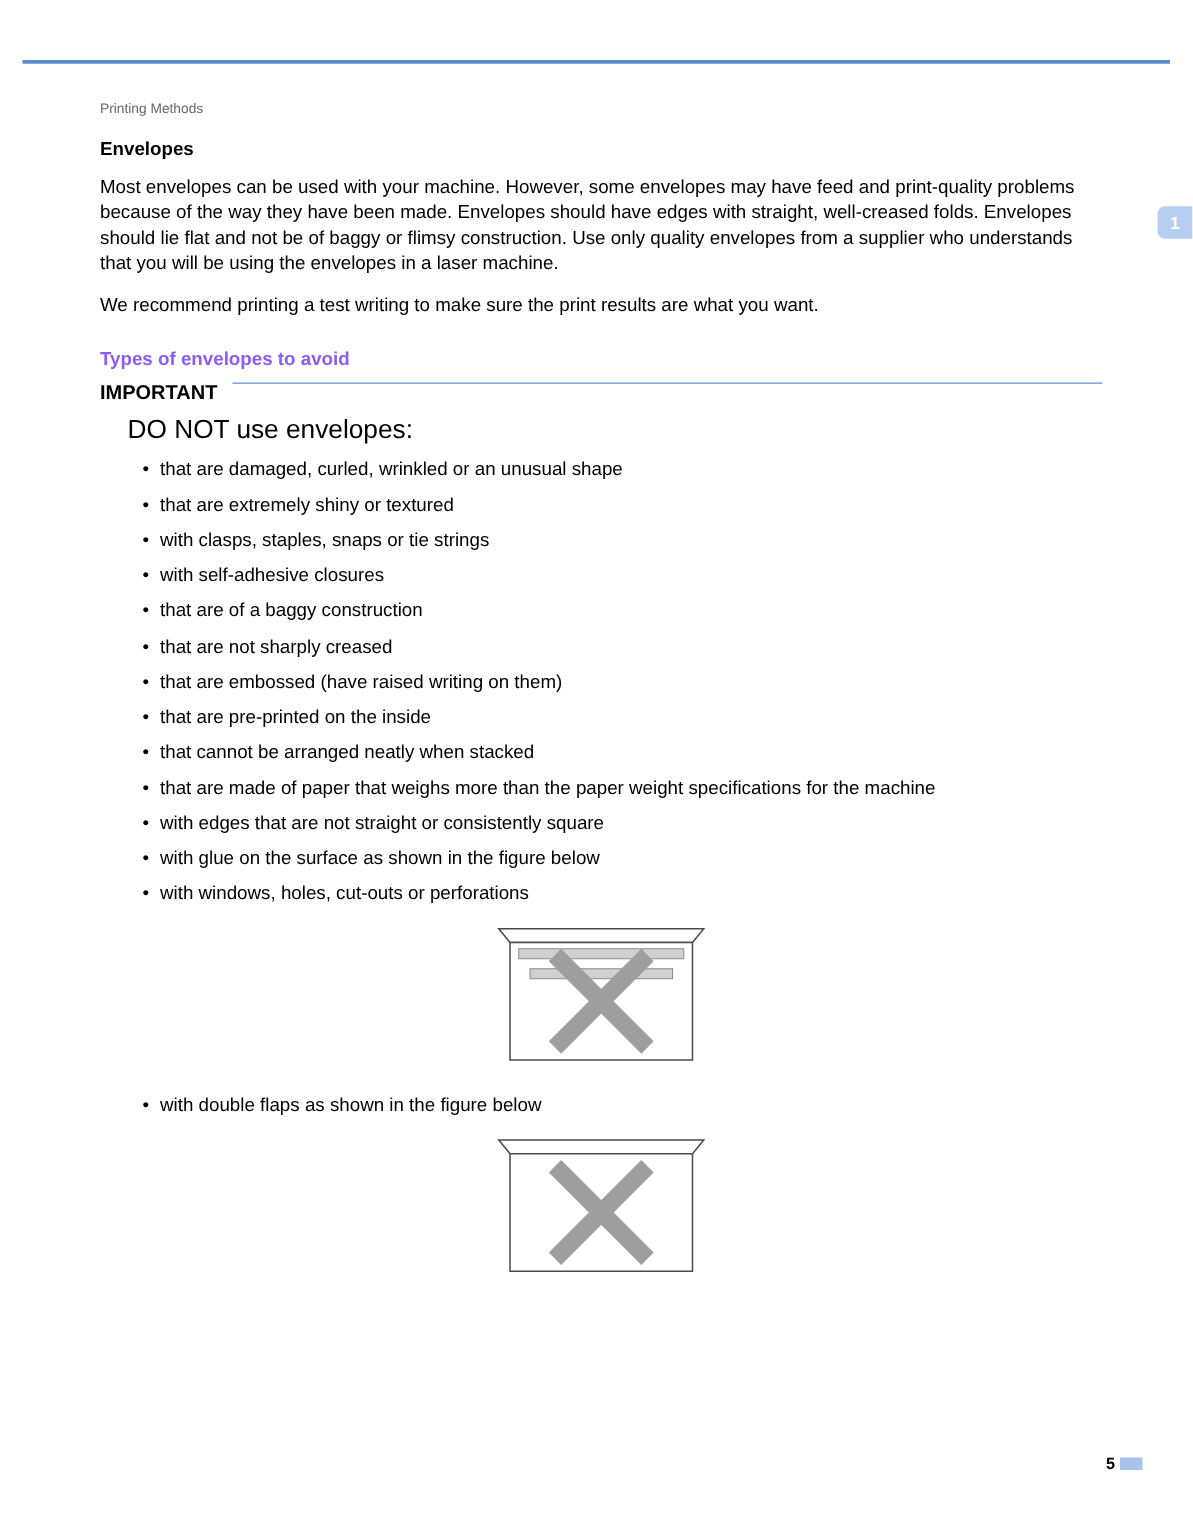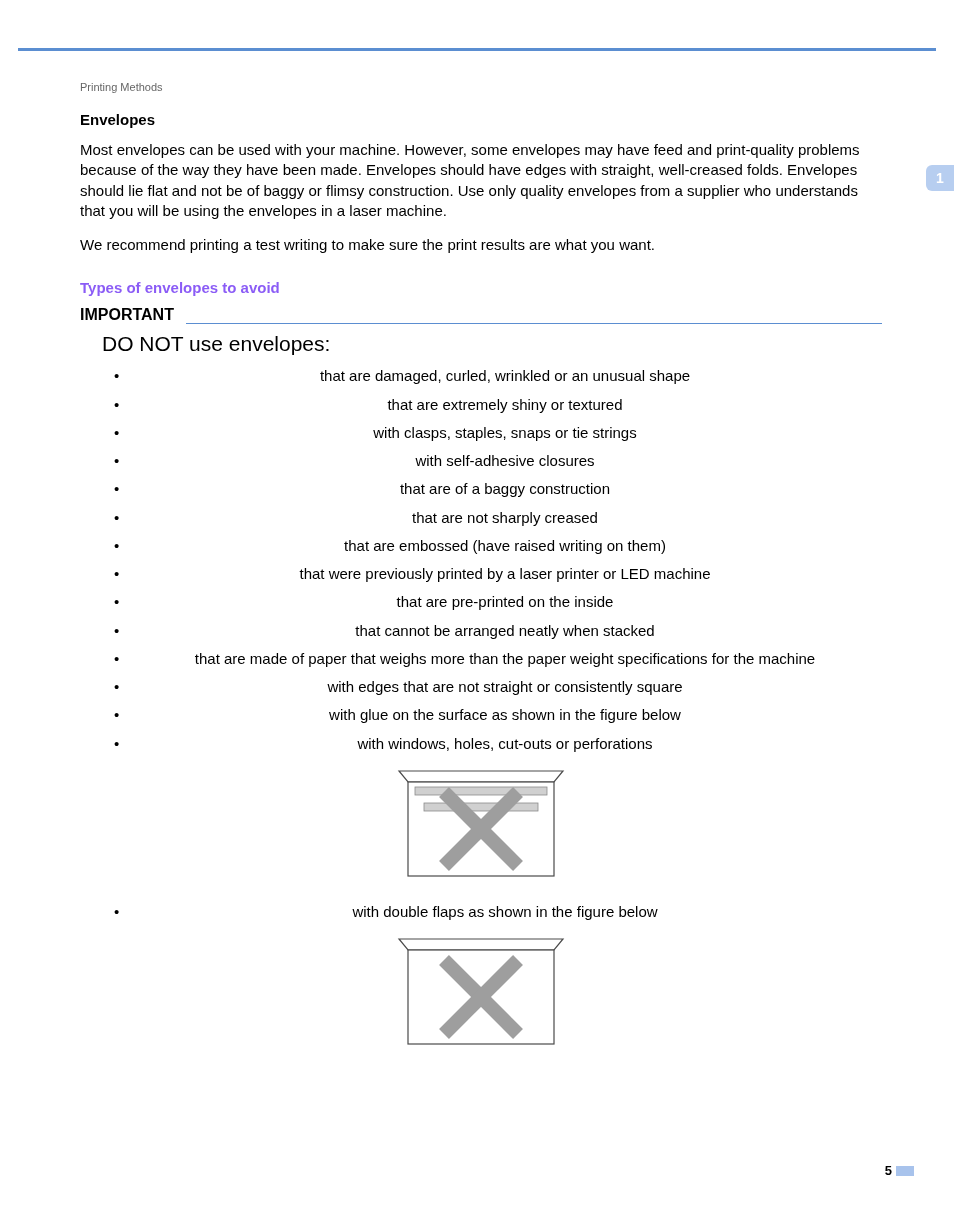--- a/index.html
+++ b/index.html
@@ -41,21 +41,21 @@
     }
     .subsection-heading {
       font-size: 15px;
       font-weight: bold;
       color: #8b5cf6;
       margin-top: 24px;
       margin-bottom: 10px;
     }
     .important-row {
       display: flex;
-      align-items: flex-end;
+      align-items: flex-start;
       margin-bottom: 8px;
     }
     .important-label {
       font-size: 16px;
       font-weight: bold;
       color: #000;
       margin-right: 12px;
     }
     .important-line {
       flex: 1;
@@ -64,21 +64,20 @@
     }
     .intro-text {
       font-size: 21px;
       color: #000;
       margin-left: 22px;
       margin-bottom: 10px;
     }
     .bullet-list {
       list-style: none;
       margin-left: 34px;
-      text-align: center;
     }
     .bullet-list li {
       font-size: 15px;
       color: #000;
       line-height: 1.35;
       margin-bottom: 8px;
       position: relative;
       padding-left: 14px;
     }
     .bullet-list li::before {
@@ -156,21 +155,20 @@
   <div class="intro-text">DO NOT use envelopes:</div>
 
   <ul class="bullet-list" id="bullets1">
       <li>that are damaged, curled, wrinkled or an unusual shape</li>
       <li>that are extremely shiny or textured</li>
       <li>with clasps, staples, snaps or tie strings</li>
       <li>with self-adhesive closures</li>
       <li>that are of a baggy construction</li>
       <li>that are not sharply creased</li>
       <li>that are embossed (have raised writing on them)</li>
-      <li>that were previously printed by a laser printer or LED machine</li>
       <li>that are pre-printed on the inside</li>
       <li>that cannot be arranged neatly when stacked</li>
       <li>that are made of paper that weighs more than the paper weight specifications for the machine</li>
       <li>with edges that are not straight or consistently square</li>
       <li>with glue on the surface as shown in the figure below</li>
       <li>with windows, holes, cut-outs or perforations</li>
     </ul>
 
   <div class="envelope-figure">
     <svg class="envelope-svg" width="170" height="112" viewBox="0 0 170 112">

